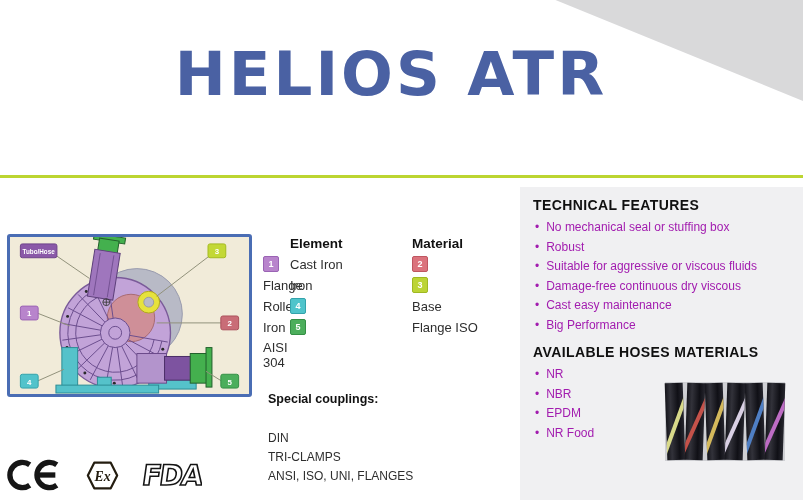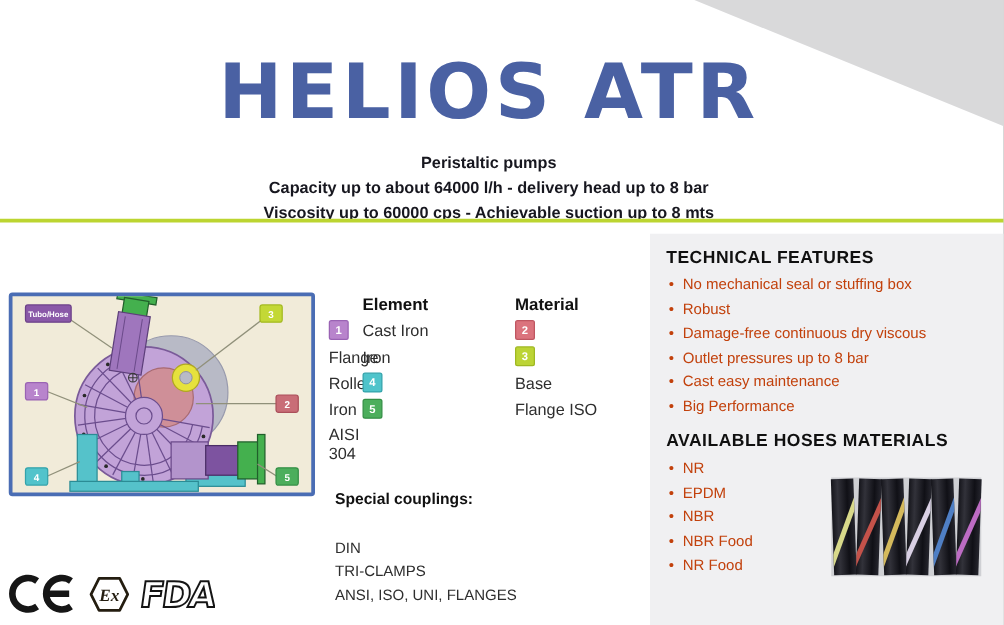--- a/index.html
+++ b/index.html
@@ -38,53 +38,48 @@
 
   
   .couplings{position:absolute;left:268px;top:392px;font-size:12px;color:#2e2e2e;}
   .couplings .cap{font-weight:bold;font-size:12.5px;color:#111;margin-bottom:26px;}
   .couplings div.item{margin-bottom:7px;line-height:12px;}
 
   
   .panel{position:absolute;left:520px;top:187px;width:283px;height:313px;
          background:#f0f0f2;box-sizing:border-box;padding:10px 24px 0 13px;}
   .panel h2{margin:0;font-size:14px;font-weight:bold;letter-spacing:.4px;color:#101010;}
-  ul.blist{list-style:none;margin:8px 0 0 2px;padding:0;font-size:12px;color:#c2410c;}
+  ul.blist{list-style:none;margin:8px 0 0 2px;padding:0;font-size:12px;color:#a21caf;}
   ul.blist li{margin:0 0 7px 0;line-height:12.5px;}
   ul.blist li::before{content:"\2022";margin-right:7px;font-size:12px;}
   .h2-2{margin-top:13px !important;}
 
   
   .hoses-img{position:absolute;left:665px;top:382px;width:120px;height:79px;
              background:#cfd0d4;display:flex;gap:2px;padding:1px;box-sizing:border-box;}
   .hose{flex:1;position:relative;overflow:hidden;
         background:linear-gradient(90deg,#15151b 0%,#32323a 28%,#101016 70%,#26262e 100%);}
   .hose .stripe{position:absolute;left:40%;top:-20%;width:4px;height:150%;transform:rotate(22deg);}
   .s0{background:#d8d98a;} .s1{background:#c4524a;} .s2{background:#d4b95c;}
   .s3{background:#d9d0e4;} .s4{background:#4f7fc4;} .s5{background:#bd6cc4;}
   .t1{transform:rotate(-2deg);} .t2{transform:rotate(2deg);}
 
   
-  .logos{position:absolute;left:7px;top:458px;display:flex;align-items:center;gap:6px;}
+  .logos{position:absolute;left:7px;top:458px;display:flex;align-items:center;gap:21px;}
   .sr{position:absolute;width:1px;height:1px;overflow:hidden;clip-path:inset(50%);}
 </style>
 </head>
 <body>
 
 <div class="page">
 
   <div class="wedge"></div>
 
   <div class="hero">
     <div class="title">HELIOS ATR</div>
-    <div class="subtitle">
-      <div>Peristaltic pumps</div>
-      <div>Capacity up to about 64000 l/h - delivery head up to 8 bar</div>
-      <div>Viscosity up to 60000 cps - Achievable suction up to 8 mts</div>
-    </div>
   </div>
 
   <div class="rule"></div>
 
   <div class="diagram">
     <svg width="239" height="157" viewBox="0 0 241 159">
 
       <circle cx="128" cy="78" r="46" fill="#b8bac6" stroke="#989aad" stroke-width="1"></circle>
 
       <circle cx="106" cy="97" r="56" fill="#c2a3d8" stroke="#7a5a99" stroke-width="1.4"></circle>
@@ -207,31 +202,30 @@
     <div class="item">DIN</div>
     <div class="item">TRI-CLAMPS</div>
     <div class="item">ANSI, ISO, UNI, FLANGES</div>
   </div>
 
   <div class="panel">
     <h2>TECHNICAL FEATURES</h2>
     <ul class="blist">
       <li>No mechanical seal or stuffing box</li>
       <li>Robust</li>
+      <li>Suitable for aggressive or viscous fluids</li>
       <li>Damage-free continuous dry viscous</li>
-      <li>Outlet pressures up to 8 bar</li>
       <li>Cast easy maintenance</li>
       <li>Big Performance</li>
     </ul>
     <h2 class="h2-2">AVAILABLE HOSES MATERIALS</h2>
     <ul class="blist">
       <li>NR</li>
+      <li>NBR</li>
       <li>EPDM</li>
-      <li>NBR</li>
-      <li>NBR Food</li>
       <li>NR Food</li>
     </ul>
   </div>
 
   <div class="hoses-img">
     <div class="hose t1">
         <div class="stripe s0"></div>
       </div>
     <div class="hose t2">
         <div class="stripe s1"></div>

